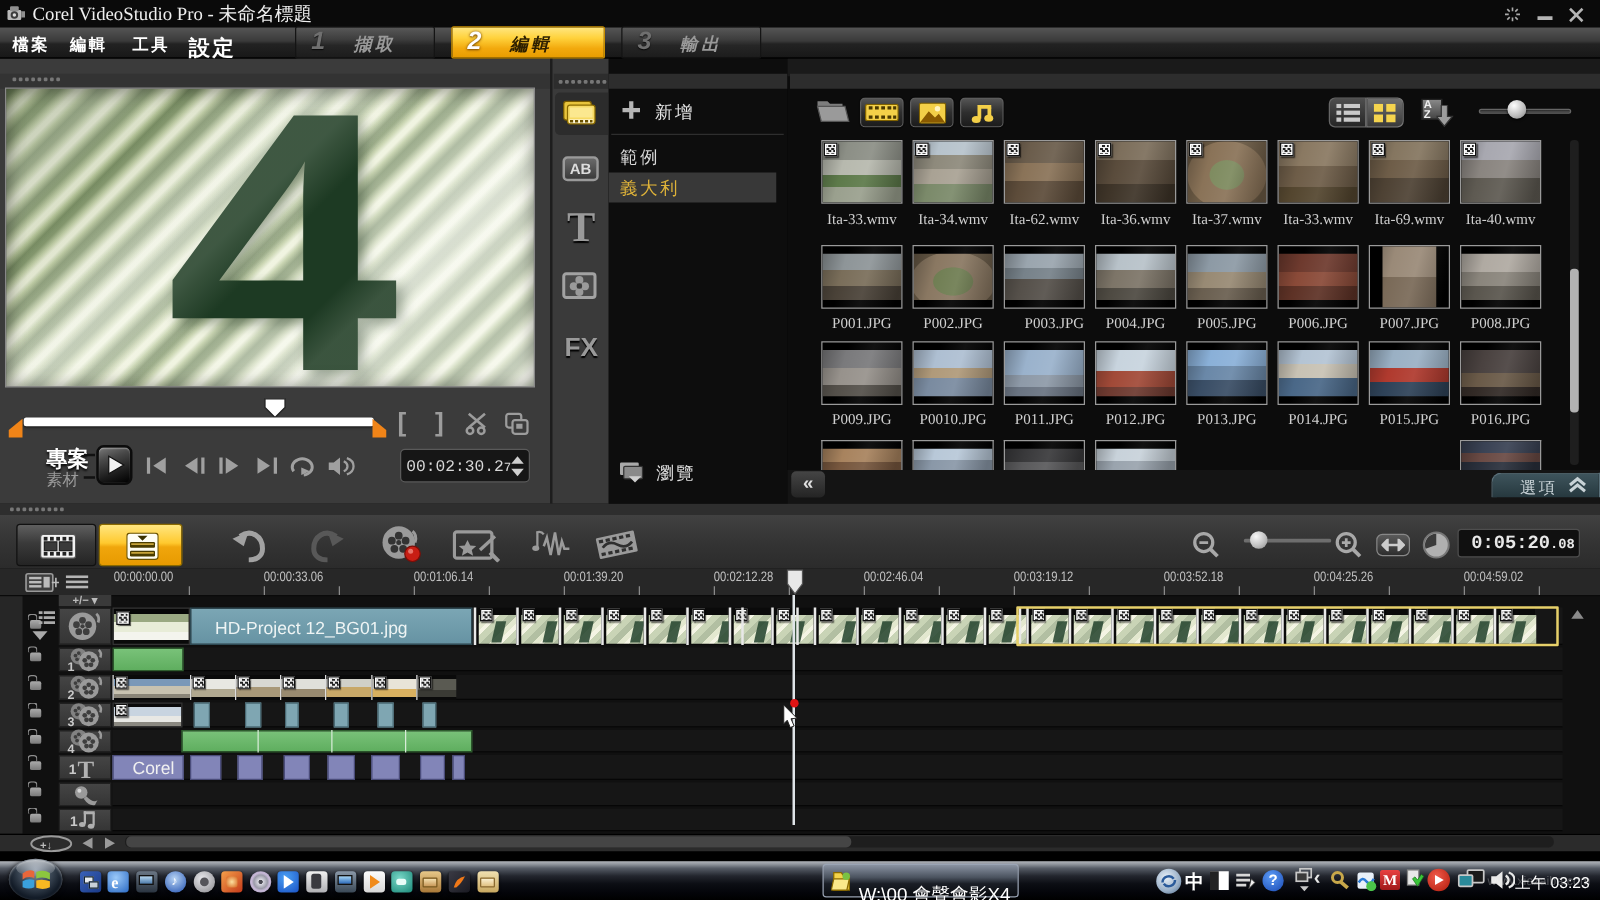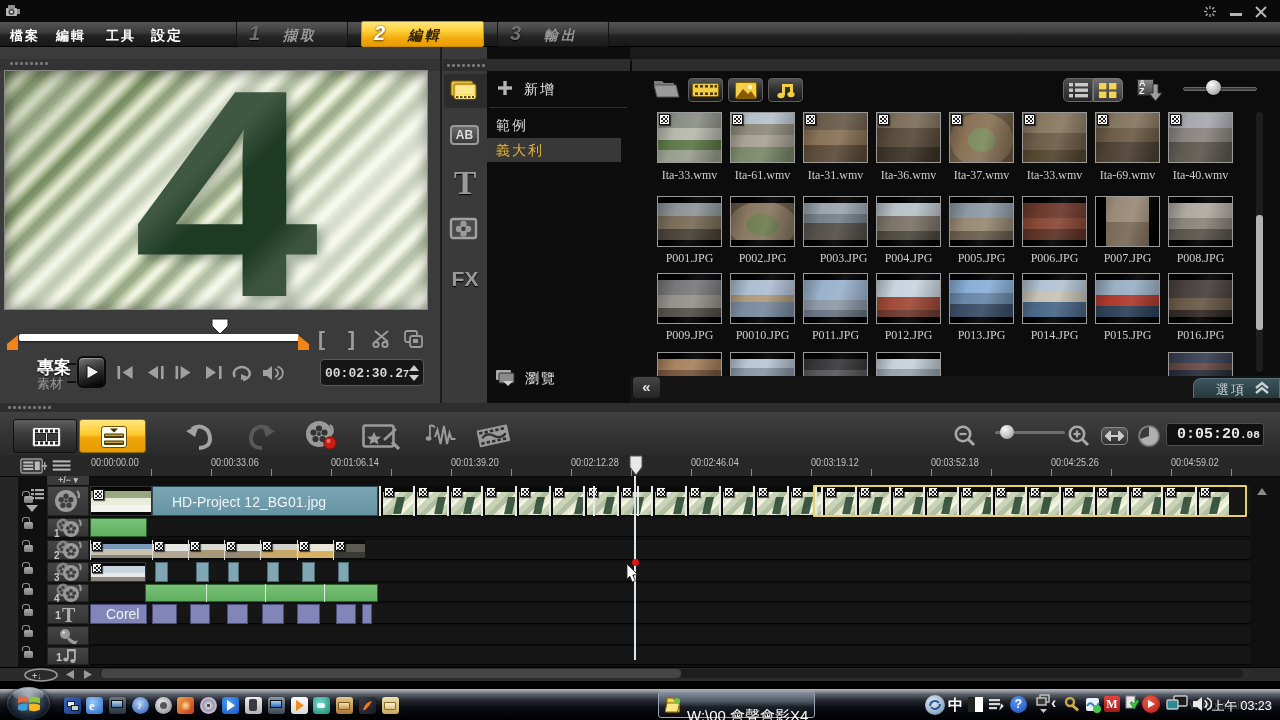--- a/index.html
+++ b/index.html
@@ -19,20 +19,21 @@
 <div id="app">
 
 <div class="abs" style="left:0;top:0;width:1280px;height:22px;background:#0a0a0a"></div>
 <svg class="abs" style="left:5px;top:3px" width="16" height="16" viewBox="0 0 16 16">
  <rect x="1" y="5" width="11" height="8" rx="1" fill="#b9b9b9"></rect>
  <rect x="3" y="2" width="7" height="4" rx="1" fill="#8f8f8f"></rect>
  <circle cx="6.5" cy="9" r="3" fill="#3c3c3c"></circle>
       <circle cx="6.5" cy="9" r="1.4" fill="#ddd"></circle>
  <rect x="12" y="6" width="3" height="5" fill="#8f8f8f"></rect>
 </svg>
+<div class="abs" style="left:26px;top:2px;font-family:'Liberation Serif',serif;font-size:15px;color:#efefef">Corel VideoStudio Pro - 未命名標題</div>
 <svg class="abs" style="left:1202px;top:5px" width="16" height="13" viewBox="0 0 16 13">
  <g stroke="#aaa" stroke-width="1.3">
         <line x1="8" y1="1" x2="8" y2="4"></line>
         <line x1="8" y1="9" x2="8" y2="12"></line>
         <line x1="2" y1="6.5" x2="5" y2="6.5"></line>
         <line x1="11" y1="6.5" x2="14" y2="6.5"></line>
         <line x1="3.8" y1="2.3" x2="5.8" y2="4.3"></line>
         <line x1="10.2" y1="8.7" x2="12.2" y2="10.7"></line>
         <line x1="12.2" y1="2.3" x2="10.2" y2="4.3"></line>
         <line x1="5.8" y1="8.7" x2="3.8" y2="10.7"></line>
@@ -43,21 +44,21 @@
       <g stroke="#b5b5b5" stroke-width="2">
         <line x1="2" y1="2" x2="12" y2="12"></line>
         <line x1="12" y1="2" x2="2" y2="12"></line>
       </g>
     </svg>
 
 <div class="abs" style="left:0;top:22px;width:1280px;height:25px;background:linear-gradient(#555 0,#3a3a3a 45%,#222 55%,#181818 100%);border-bottom:1px solid #000"></div>
 <div class="abs" style="left:10px;top:27px;font-size:13px;font-weight:bold;color:#fff;letter-spacing:2px">檔案</div>
 <div class="abs" style="left:56px;top:27px;font-size:13px;font-weight:bold;color:#fff;letter-spacing:2px">編輯</div>
 <div class="abs" style="left:106px;top:27px;font-size:13px;font-weight:bold;color:#fff;letter-spacing:2px">工具</div>
-<div class="abs" style="left:151px;top:27px;font-size:14px;font-weight:bold;color:#fff;letter-spacing:2px">設定</div>
+<div class="abs" style="left:151px;top:27px;font-size:17px;font-weight:bold;color:#fff;letter-spacing:2px">設定</div>
 <div class="abs" style="left:236px;top:21px;width:112px;height:26px;background:linear-gradient(#585858 0,#3d3d3d 40%,#262626 60%,#1c1c1c 100%);border:1px solid #141414;border-radius:2px">
 <div class="abs" style="left:12px;top:0px;font-size:20px;font-weight:bold;font-style:italic;color:#6f6f6f;text-shadow:0 1px 1px rgba(0,0,0,.8);">1</div>
 <div class="abs" style="left:46px;top:5px;font-size:14px;font-weight:bold;font-style:italic;color:#9a9a9a;letter-spacing:3px">擷取</div>
     </div>
 <div class="abs" style="left:361px;top:21px;width:123px;height:26px;background:linear-gradient(#ffe680 0,#ffd23c 35%,#f2a90d 70%,#e89c00 100%);border:1px solid #c98f00;border-radius:2px">
 <div class="abs" style="left:12px;top:0px;font-size:20px;font-weight:bold;font-style:italic;color:#fff;text-shadow:0 1px 2px rgba(120,70,0,.9),0 0 2px rgba(120,70,0,.8);">2</div>
 <div class="abs" style="left:46px;top:5px;font-size:14px;font-weight:bold;font-style:italic;color:#2e2000;letter-spacing:3px">編輯</div>
     </div>
 <div class="abs" style="left:497px;top:21px;width:112px;height:26px;background:linear-gradient(#585858 0,#3d3d3d 40%,#262626 60%,#1c1c1c 100%);border:1px solid #141414;border-radius:2px">
 <div class="abs" style="left:12px;top:0px;font-size:20px;font-weight:bold;font-style:italic;color:#6f6f6f;text-shadow:0 1px 1px rgba(0,0,0,.8);">3</div>
@@ -137,21 +138,21 @@
 <svg class="abs" style="left:231px;top:364px" width="24" height="18" viewBox="0 0 24 18">
  <path d="M4 13 A8 6.5 0 1 1 12 16" fill="none" stroke="#a0a0a0" stroke-width="2.4"></path>
  <polygon points="8,12 15,15 8,18" fill="#a0a0a0" transform="translate(2,-2)"></polygon>
 </svg>
 <svg class="abs" style="left:262px;top:364px" width="24" height="18" viewBox="0 0 24 18">
  <polygon points="1,6 5,6 10,2 10,16 5,12 1,12" fill="#a0a0a0"></polygon>
  <path d="M13 5 A5.5 4.5 0 0 1 13 13 M15.5 2.5 A8.5 7 0 0 1 15.5 15.5" fill="none" stroke="#a0a0a0" stroke-width="1.8"></path>
 </svg>
 
 <div class="abs" style="left:320px;top:359px;width:104px;height:27px;background:#161616;border:1px solid #5a5a5a;border-radius:4px"></div>
-<div class="abs" style="left:325px;top:366px;font-family:'Liberation Mono',monospace;font-size:13px;font-weight:bold;color:#d8d8d8">00:02:30.2<span style="font-size:10px">7</span></div>
+<div class="abs" style="left:325px;top:366px;font-family:'Liberation Mono',monospace;font-size:13px;font-weight:normal;color:#d8d8d8">00:02:30.2<span style="font-size:10px">7</span></div>
 <svg class="abs" style="left:408px;top:363px" width="12" height="20" viewBox="0 0 12 20">
       <polygon points="1,8 6,2 11,8" fill="#cfcfcf"></polygon>
       <polygon points="1,12 6,18 11,12" fill="#cfcfcf"></polygon>
     </svg>
 
 <div class="abs" style="left:440px;top:47px;width:47px;height:356px;background:#3a3a3a;border-left:2px solid #1d1d1d"></div>
 <div class="abs" style="left:443px;top:59px;width:44px;height:12px;background:#2d2d2d"></div>
 <div class="abs" style="left:447px;top:64px;width:3px;height:3px;background:#777;border-radius:1px"></div>
 <div class="abs" style="left:452px;top:64px;width:3px;height:3px;background:#777;border-radius:1px"></div>
 <div class="abs" style="left:457px;top:64px;width:3px;height:3px;background:#777;border-radius:1px"></div>
@@ -277,26 +278,26 @@
 <div class="abs" style="left:1206px;top:80px;width:15px;height:15px;border-radius:50%;background:radial-gradient(circle at 35% 30%,#fdfdfd,#b9b9b9 60%,#7e7e7e);box-shadow:0 1px 2px #000"></div>
 <div class="thumb" style="left:657px;top:112px">
       <div class="abs" style="left:0;top:0;width:63px;height:49px;background:linear-gradient(180deg,#8c8f86 0 30%,#b7b9ae 30% 55%,#5d7a4a 55% 75%,#9aa08e 75%)"></div>
     </div>
 <div class="badge" style="left:659px;top:114px"></div>
 <div class="tlabel" style="left:653px;top:168px">Ita-33.wmv</div>
 <div class="thumb" style="left:730px;top:112px">
       <div class="abs" style="left:0;top:0;width:63px;height:49px;background:linear-gradient(180deg,#b7c3cc 0 22%,#8e8a7c 22% 45%,#a9a294 45% 70%,#7b8a6a 70%)"></div>
     </div>
 <div class="badge" style="left:732px;top:114px"></div>
-<div class="tlabel" style="left:726px;top:168px">Ita-61.wmv</div>
+<div class="tlabel" style="left:726px;top:168px">Ita-34.wmv</div>
 <div class="thumb" style="left:803px;top:112px">
       <div class="abs" style="left:0;top:0;width:63px;height:49px;background:linear-gradient(180deg,#6b5d4c 0 35%,#8a7358 35% 65%,#5d4c3a 65%)"></div>
     </div>
 <div class="badge" style="left:805px;top:114px"></div>
-<div class="tlabel" style="left:799px;top:168px">Ita-31.wmv</div>
+<div class="tlabel" style="left:799px;top:168px">Ita-62.wmv</div>
 <div class="thumb" style="left:876px;top:112px">
       <div class="abs" style="left:0;top:0;width:63px;height:49px;background:linear-gradient(180deg,#7d6f5c 0 30%,#5a4c3c 30% 70%,#3e3428 70%)"></div>
     </div>
 <div class="badge" style="left:878px;top:114px"></div>
 <div class="tlabel" style="left:872px;top:168px">Ita-36.wmv</div>
 <div class="thumb" style="left:949px;top:112px">
       <div class="abs" style="left:0;top:0;width:63px;height:49px;background:radial-gradient(ellipse at 50% 55%,#7d8a5e 0 30%,#8a7358 32% 70%,#6b5a44 72%)"></div>
     </div>
 <div class="badge" style="left:951px;top:114px"></div>
 <div class="tlabel" style="left:945px;top:168px">Ita-37.wmv</div>

